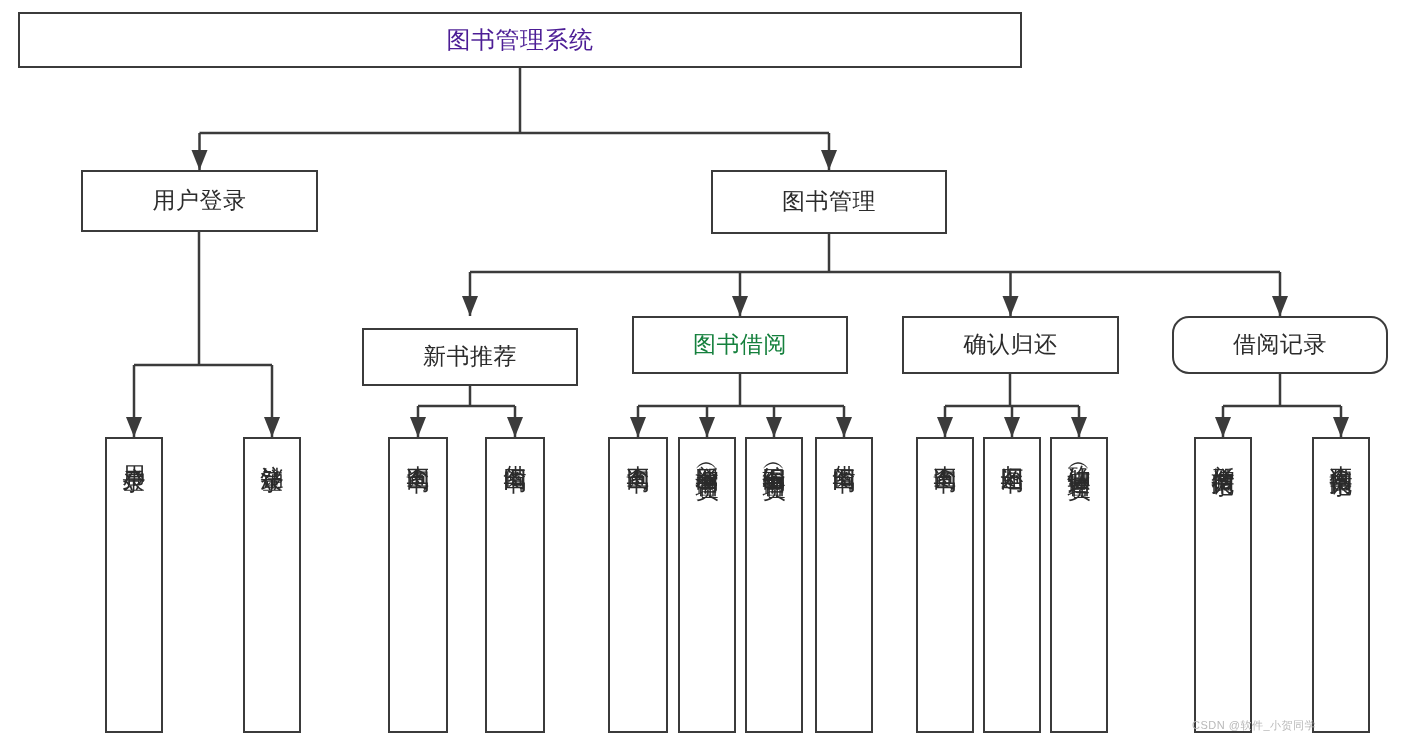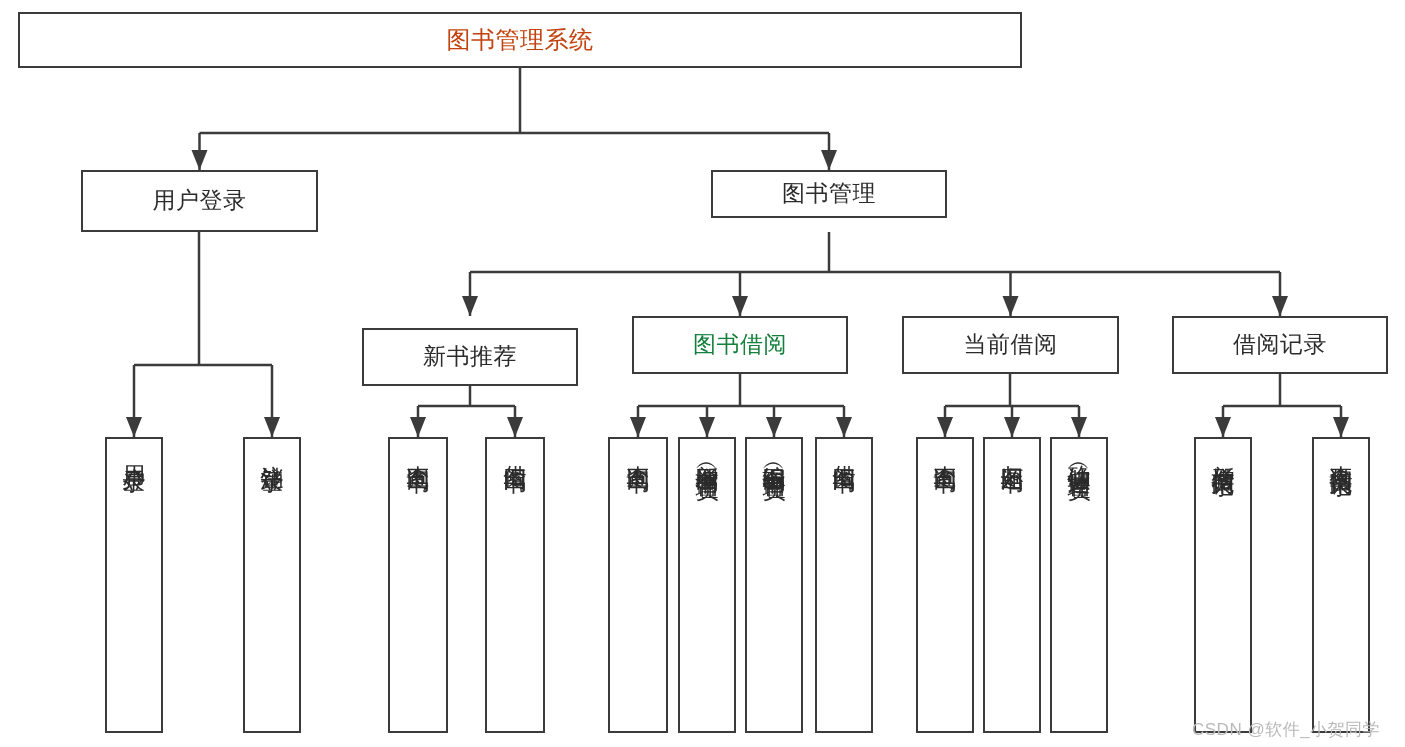--- a/index.html
+++ b/index.html
@@ -54,21 +54,21 @@
     font-size: 23px;
     letter-spacing: 2px;
     line-height: 1;
   }
   .node.root .label {
     font-size: 24px;
   }
   .watermark {
     position: absolute;
     color: #b9b9b9;
-    font-size: 17px;
+    font-size: 11px;
     white-space: nowrap;
     letter-spacing: 0.5px;
   }
 </style>
 </head>
 <body>
 
 <div id="canvas">
   <svg id="wires" viewBox="0 0 1405 747" xmlns="http://www.w3.org/2000/svg">
       <line x1="520" y1="68" x2="520" y2="133" stroke="#3b3b3b" stroke-width="2.5"></line>
@@ -118,39 +118,39 @@
       <line x1="1079" y1="406" x2="1079" y2="437" stroke="#3b3b3b" stroke-width="2.5"></line>
       <polygon points="1071,417 1087,417 1079,437" fill="#3b3b3b"></polygon>
       <line x1="1280" y1="374" x2="1280" y2="406" stroke="#3b3b3b" stroke-width="2.5"></line>
       <line x1="1223" y1="406" x2="1341" y2="406" stroke="#3b3b3b" stroke-width="2.5"></line>
       <line x1="1223" y1="406" x2="1223" y2="437" stroke="#3b3b3b" stroke-width="2.5"></line>
       <polygon points="1215,417 1231,417 1223,437" fill="#3b3b3b"></polygon>
       <line x1="1341" y1="406" x2="1341" y2="437" stroke="#3b3b3b" stroke-width="2.5"></line>
       <polygon points="1333,417 1349,417 1341,437" fill="#3b3b3b"></polygon>
     </svg>
   <div id="nodes">
-      <div class="node horizontal root" style="left: 18px; top: 12px; width: 1004px; height: 56px; border-color: rgb(59, 59, 59); background: rgb(255, 255, 255); color: #c2410c;">
+      <div class="node horizontal root" style="left: 18px; top: 12px; width: 1004px; height: 56px; border-color: rgb(59, 59, 59); background: rgb(255, 255, 255); color: #4c1d95;">
         <span class="label">图书管理系统</span>
       </div>
       <div class="node horizontal" style="left: 81px; top: 170px; width: 237px; height: 62px; border-color: rgb(59, 59, 59); background: rgb(255, 255, 255); color: rgb(43, 43, 43);">
         <span class="label">用户登录</span>
       </div>
-      <div class="node horizontal" style="left: 711px; top: 170px; width: 236px; height: 48px; border-color: rgb(59, 59, 59); background: rgb(255, 255, 255); color: rgb(43, 43, 43);">
+      <div class="node horizontal" style="left: 711px; top: 170px; width: 236px; height: 64px; border-color: rgb(59, 59, 59); background: rgb(255, 255, 255); color: rgb(43, 43, 43);">
         <span class="label">图书管理</span>
       </div>
       <div class="node horizontal" style="left: 362px; top: 328px; width: 216px; height: 58px; border-color: rgb(59, 59, 59); background: rgb(255, 255, 255); color: rgb(43, 43, 43);">
         <span class="label">新书推荐</span>
       </div>
       <div class="node horizontal" style="left: 632px; top: 316px; width: 216px; height: 58px; border-color: rgb(59, 59, 59); background: rgb(255, 255, 255); color: #15803d;">
         <span class="label">图书借阅</span>
       </div>
       <div class="node horizontal" style="left: 902px; top: 316px; width: 217px; height: 58px; border-color: rgb(59, 59, 59); background: rgb(255, 255, 255); color: rgb(43, 43, 43);">
-        <span class="label">当前借阅</span>
+        <span class="label">确认归还</span>
       </div>
-      <div class="node horizontal" style="left: 1172px; top: 316px; width: 216px; height: 58px; border-color: rgb(59, 59, 59); background: rgb(255, 255, 255); color: rgb(43, 43, 43);">
+      <div class="node horizontal" style="left: 1172px; top: 316px; width: 216px; height: 58px; border-color: rgb(59, 59, 59); background: rgb(255, 255, 255); color: rgb(43, 43, 43); border-radius: 17px;">
         <span class="label">借阅记录</span>
       </div>
       <div class="node vertical" style="left: 105px; top: 437px; width: 58px; height: 296px; border-color: rgb(59, 59, 59); background: rgb(255, 255, 255); color: rgb(43, 43, 43);">
         <span class="label">用户登录</span>
       </div>
       <div class="node vertical" style="left: 243px; top: 437px; width: 58px; height: 296px; border-color: rgb(59, 59, 59); background: rgb(255, 255, 255); color: rgb(43, 43, 43);">
         <span class="label">注销登录</span>
       </div>
       <div class="node vertical" style="left: 388px; top: 437px; width: 60px; height: 296px; border-color: rgb(59, 59, 59); background: rgb(255, 255, 255); color: rgb(43, 43, 43);">
         <span class="label">查询图书</span>

